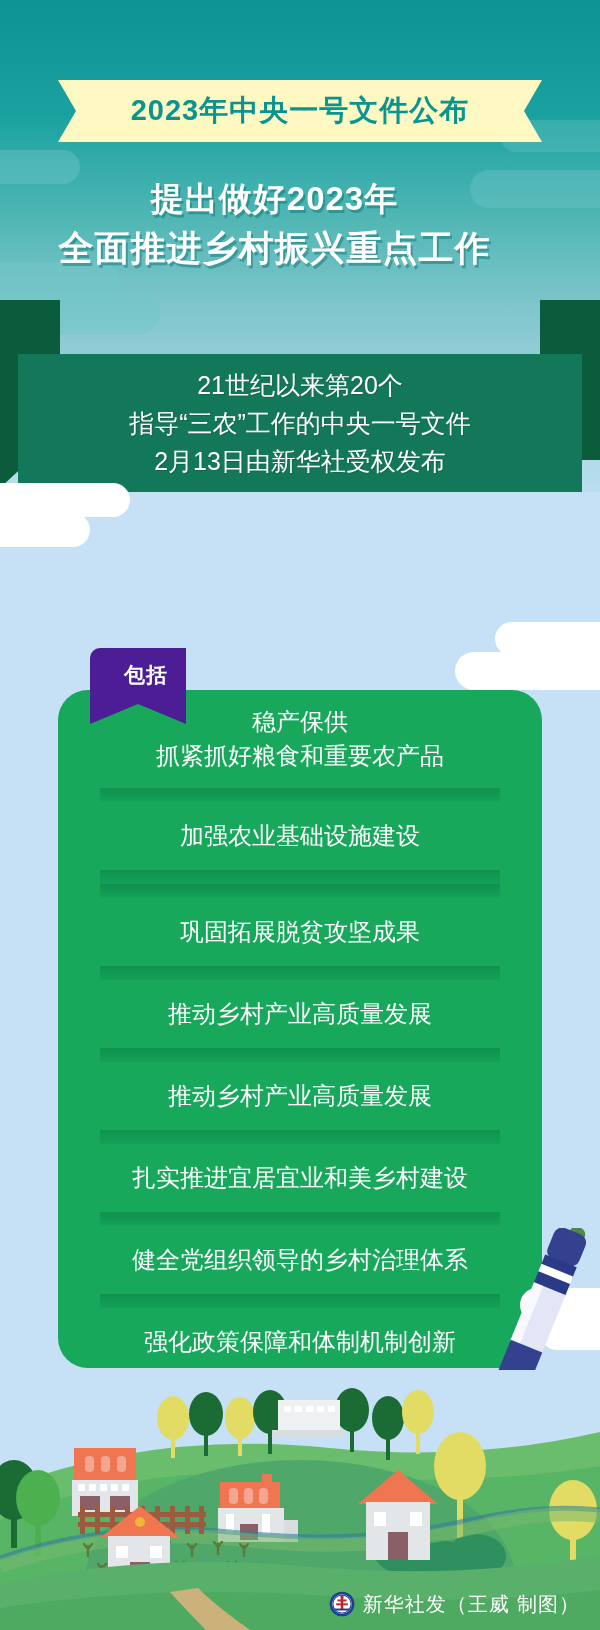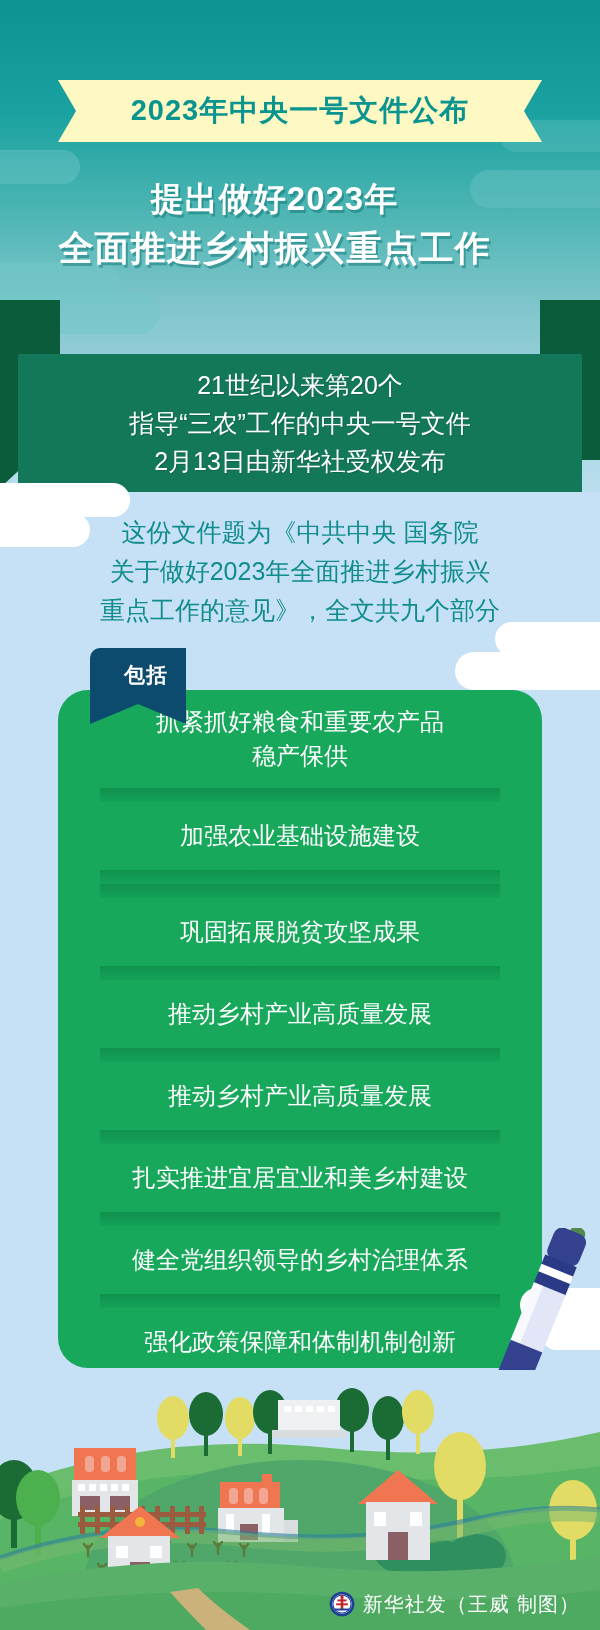--- a/index.html
+++ b/index.html
@@ -91,21 +91,21 @@
     color:#108c8c;font-size:25px;line-height:39px;font-weight:500;
   }
 
   
   .card{
     position:absolute;left:58px;top:690px;width:484px;height:678px;
     background:#17a85c;border-radius:30px;
   }
   .tag{
     position:absolute;left:90px;top:648px;width:112px;height:76px;
-    background:#0c4a6e;border-radius:10px 10px 0 0;
+    background:#4c1d95;border-radius:10px 10px 0 0;
     clip-path:polygon(0 0,96px 0,96px 76px,48px 56px,0 76px);
     display:flex;align-items:flex-start;justify-content:center;
   }
   .tag span{color:#fff;font-size:21px;font-weight:bold;margin-top:13px;letter-spacing:1px;}
 
   .list{position:absolute;left:58px;top:690px;width:484px;}
   .row{position:relative;display:flex;align-items:center;justify-content:center;}
   .row .label{
     color:#ffffff;text-align:center;font-size:24px;line-height:34px;
     font-weight:500;padding:0 12px;
@@ -163,36 +163,31 @@
     <div class="txt">
       <div>21世纪以来第20个</div>
       <div>指导“三农”工作的中央一号文件</div>
       <div>2月13日由新华社受权发布</div>
     </div>
   </div>
 
   <div class="wcloud wc1"></div>
   <div class="wcloud wc2"></div>
 
-  <div class="para">
-    <div>这份文件题为《中共中央 国务院</div>
-    <div>关于做好2023年全面推进乡村振兴</div>
-    <div>重点工作的意见》，全文共九个部分</div>
-  </div>
 
   <div class="wcloud wc4"></div>
   <div class="wcloud wc3"></div>
 
   <div class="card"></div>
 
   <div class="list">
     <div class="row tall">
       <div class="label">
+        <div>稳产保供</div>
         <div>抓紧抓好粮食和重要农产品</div>
-        <div>稳产保供</div>
       </div>
     </div>
     <div class="sep"></div>
     <div class="row std">
       <div class="label">加强农业基础设施建设</div>
     </div>
     <div class="sep"></div>
     <div class="sep"></div>
     <div class="row std">
       <div class="label">巩固拓展脱贫攻坚成果</div>

